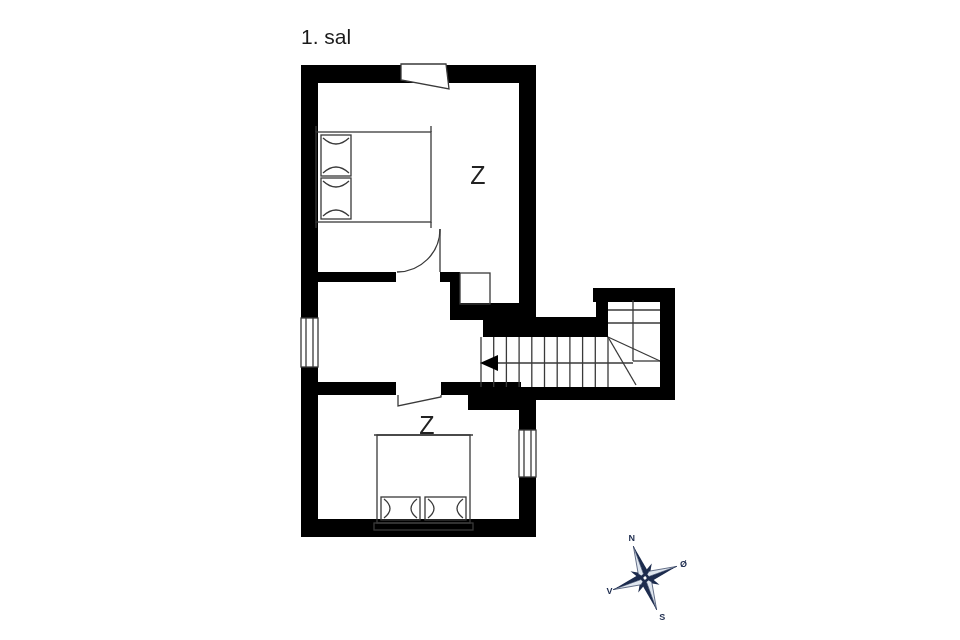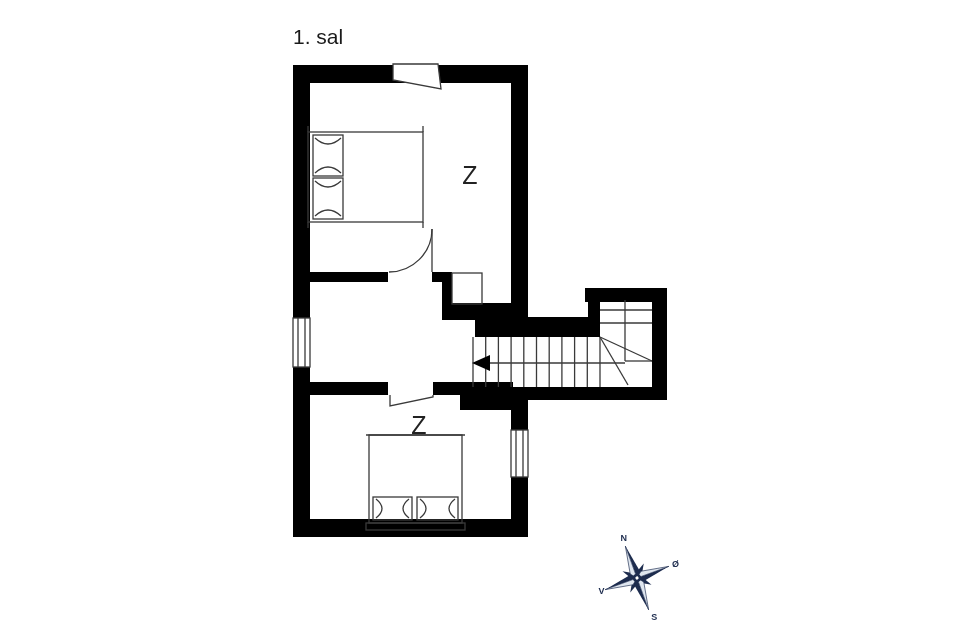--- a/index.html
+++ b/index.html
@@ -1,17 +1,17 @@
 <!DOCTYPE html>
 <html><head>
 <meta charset="utf-8">
 <style>
   html,body{margin:0;padding:0;background:#ffffff;}
   .stage{position:relative;width:862px;height:640px;background:#ffffff;overflow:hidden;
-         font-family:"Liberation Sans",sans-serif;}
+         font-family:"Liberation Sans",sans-serif;margin-left:8px;}
   svg{display:block;}
   .wall{fill:#000000;stroke:none;}
   .thin{stroke:#3a3a3a;stroke-width:1.3;fill:none;}
   .thin-white{stroke:#3a3a3a;stroke-width:1.3;fill:#ffffff;}
   .label-title{font-size:21px;fill:#1a1a1a;}
   .label-room{font-size:25px;fill:#222222;text-anchor:middle;}
   .navy{fill:#1d2c4e;stroke:none;}
   .navy-light{fill:#dfe6ef;stroke:#1d2c4e;stroke-width:0.6;}
   .compass-letter{font-size:9px;font-weight:bold;fill:#1d2c4e;text-anchor:middle;}
   .arrow{fill:#000000;stroke:none;}

